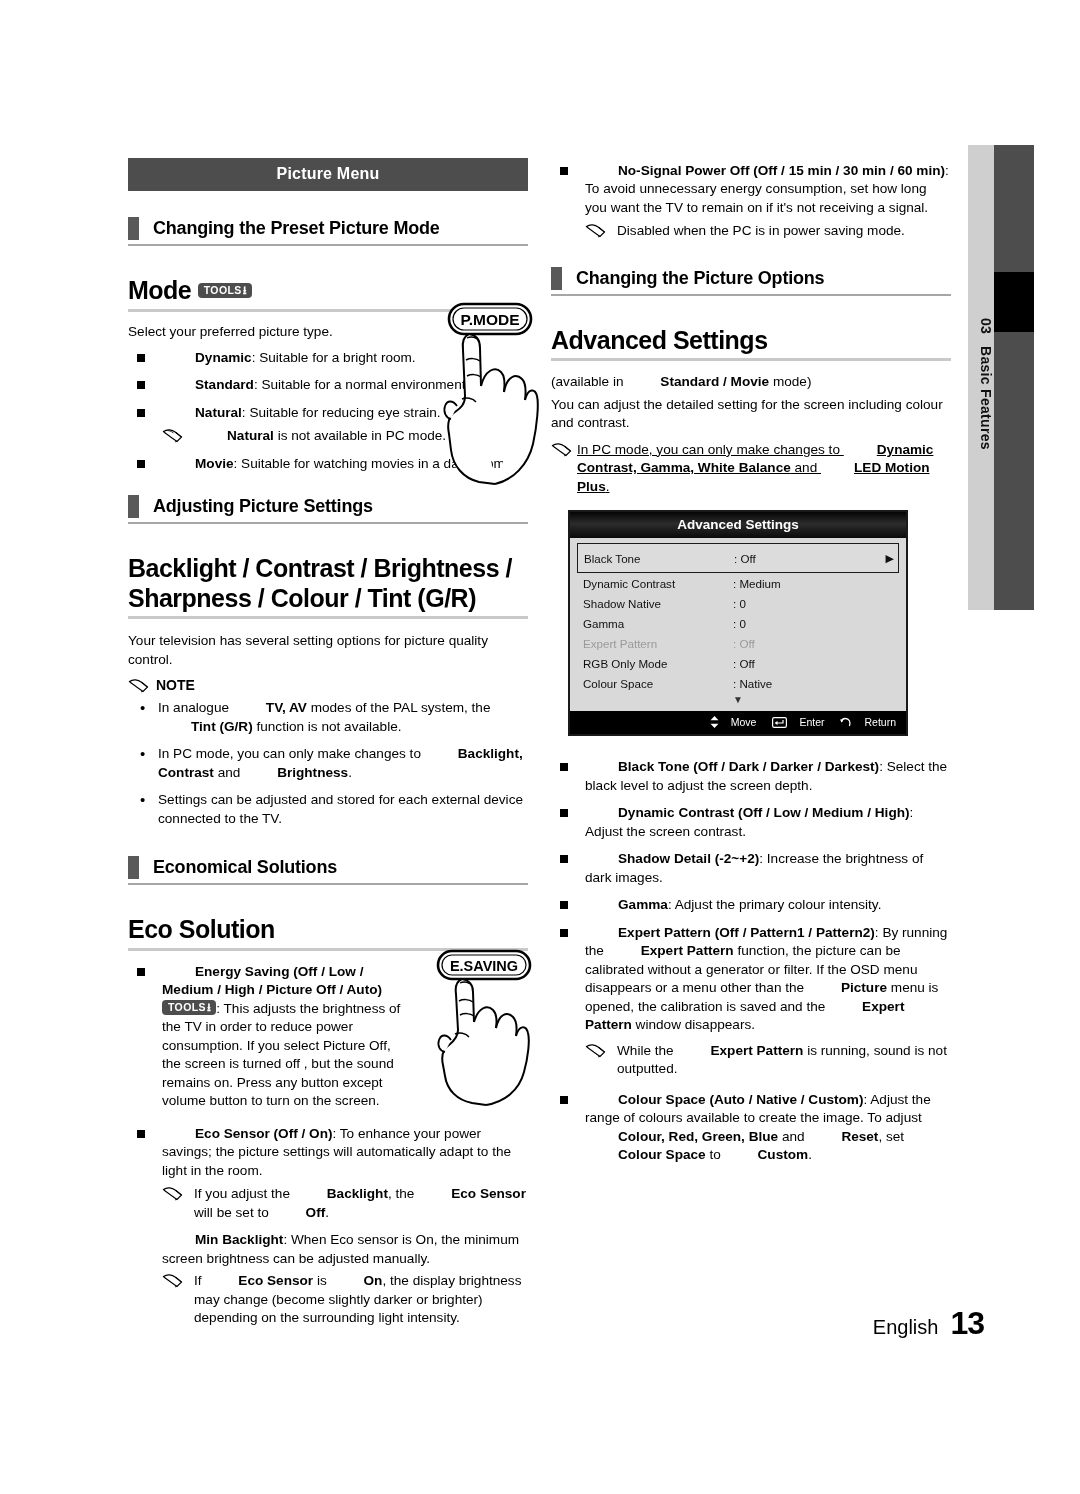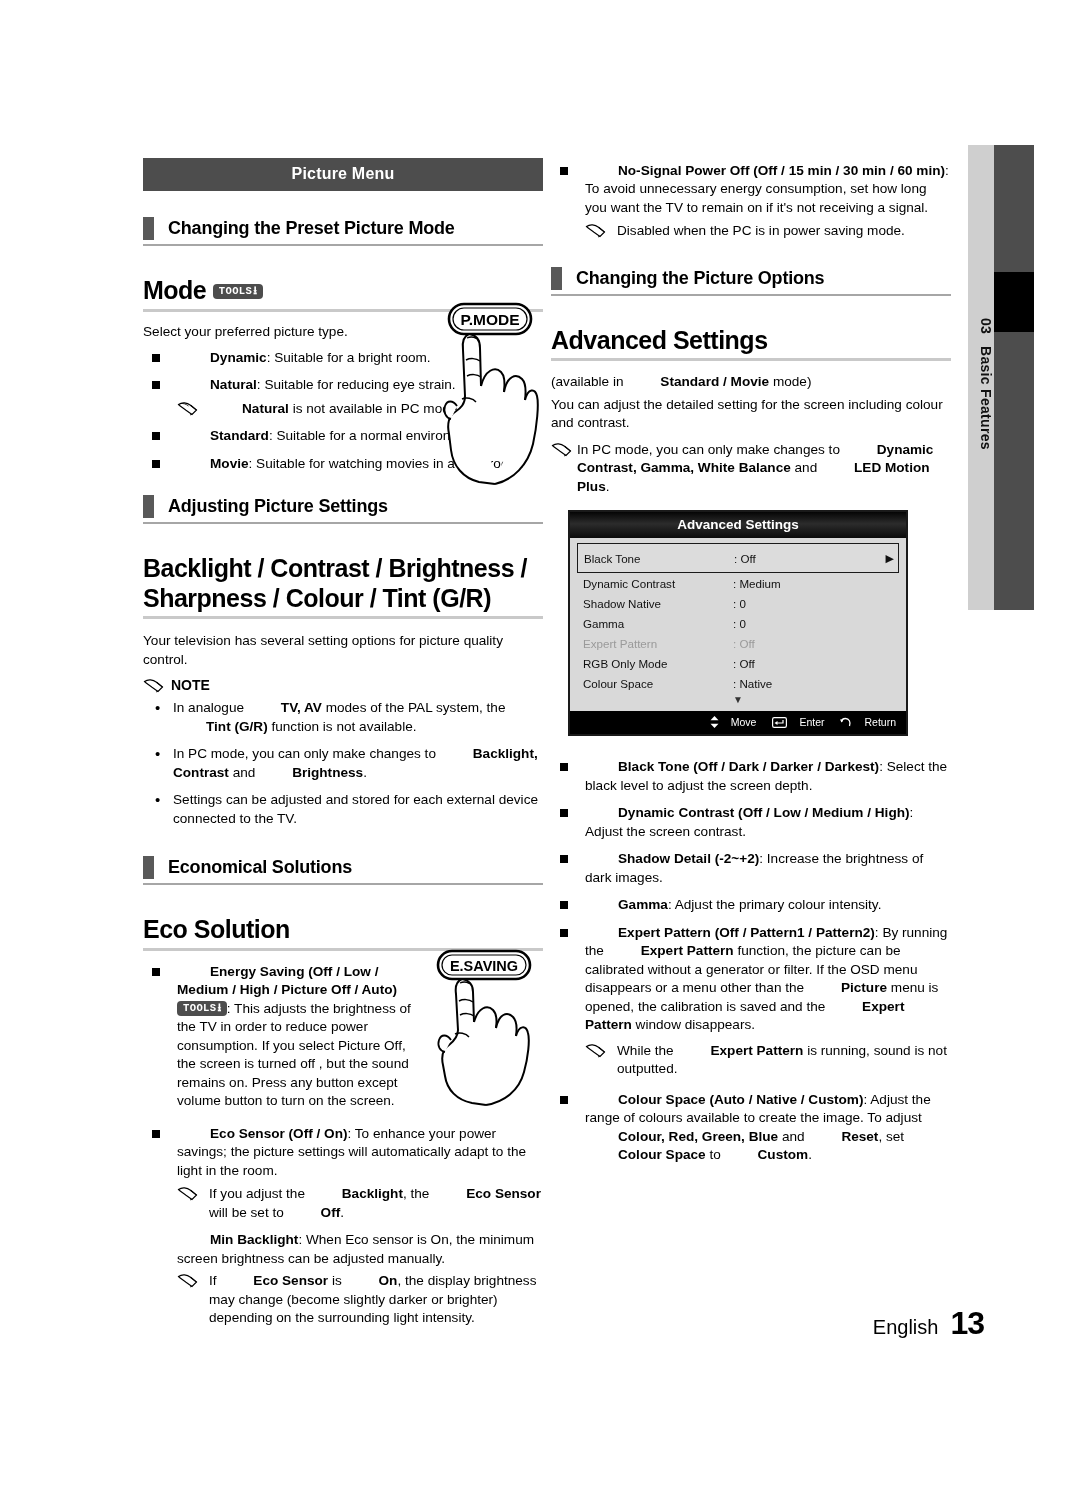--- a/index.html
+++ b/index.html
@@ -10,21 +10,21 @@
     font-family:"Liberation Sans", sans-serif;
     color:#000;
     position:relative;
     overflow:hidden;
   }
 
   
   #page { position:absolute; inset:0; }
 
   .col { position:absolute; top:158px; width:400px; }
-  #col-left  { left:128px;margin-left:15px; }
+  #col-left  { left:128px; }
   #col-right { left:551px; }
 
   
   .menu-banner{
     background:#4d4d4d; color:#fff;
     font-size:16px; font-weight:bold;
     text-align:center;
     padding:7px 0 8px 0;
     letter-spacing:.2px;
     margin-bottom:26px;
@@ -57,21 +57,20 @@
   .tools{
     display:inline-block;
     background:#4d4d4d; color:#fff;
     font-size:10.5px; font-weight:bold;
     border-radius:4px;
     padding:2px 5px 2px 6px;
     line-height:1;
     letter-spacing:.4px;
     position:relative; top:-2px;
     white-space:nowrap;
-    font-family:Liberation Mono, monospace;
   }
   .tools .gl{ display:inline-block; margin-left:1px; font-size:11px; }
 
   
   p.body{ font-size:13.6px; line-height:1.36; margin:0 0 8px 0; }
 
   
   ul.sq{ list-style:none; margin:0 0 0 0; padding:0; }
   ul.sq > li{
     position:relative;
@@ -218,34 +217,34 @@
 
     <div class="h1">
       <span>Mode</span>
       <span class="tools"><span>TOOLS</span><span class="gl">⭳</span></span>
     </div>
 
     <p class="body">Select your preferred picture type.</p>
 
     <ul class="sq">
       <li><b>Dynamic</b><span>: Suitable for a bright room.</span></li>
+      <li><b>Standard</b><span>: Suitable for a normal environment.</span></li>
       <li>
         <b>Natural</b><span>: Suitable for reducing eye strain.</span>
         <div class="note-item" style="margin-top:5px;">
           <svg class="pencil" viewBox="0 0 22 15">
             <path d="M1.5 3.5 C5 1, 10 1.5, 13.5 4.2 L19.5 9 L15 13.5 L9 9.2 C5.5 6.5, 3 5, 1.5 3.5 Z" fill="none" stroke="#000" stroke-width="1.1"></path>
             <path d="M13.6 4.3 L19.6 9.1" stroke="#000" stroke-width="1.1" fill="none"></path>
             <path d="M15.2 13.4 L13.2 14.4 L13.6 12.2 Z" fill="#000"></path>
             <path d="M3 2.6 C6 2, 9 3, 11.5 5" stroke="#000" stroke-width=".8" fill="none"></path>
           </svg>
           <b>Natural</b>
           <span>is not available in PC mode.</span>
         </div>
       </li>
-      <li><b>Standard</b><span>: Suitable for a normal environment.</span></li>
       <li><b>Movie</b><span>: Suitable for watching movies in a dark room.</span></li>
     </ul>
 
     <div class="sec-head" style="margin-top:22px;">
       <span class="tab"></span>
       <span class="txt">Adjusting Picture Settings</span>
     </div>
 
     <div class="h1" style="margin-bottom:13px;">Backlight / Contrast / Brightness / Sharpness / Colour / Tint (G/R)</div>
 
@@ -369,21 +368,21 @@
     <div class="sec-head" style="margin-top:26px;">
       <span class="tab"></span>
       <span class="txt">Changing the Picture Options</span>
     </div>
 
     <div class="h1" style="margin-bottom:12px;">Advanced Settings</div>
 
     <p class="body" style="margin-bottom:4px;">(available in <b>Standard / Movie</b> mode)</p>
     <p class="body">You can adjust the detailed setting for the screen including colour and contrast.</p>
 
-    <div class="note-item" style="padding-left:26px;margin-top:8px;">
+    <div class="note-item" style="padding-left:26px;margin-top:8px;text-decoration:underline;">
       <svg class="pencil" viewBox="0 0 22 15">
         <path d="M1.5 3.5 C5 1, 10 1.5, 13.5 4.2 L19.5 9 L15 13.5 L9 9.2 C5.5 6.5, 3 5, 1.5 3.5 Z" fill="none" stroke="#000" stroke-width="1.1"></path>
         <path d="M13.6 4.3 L19.6 9.1" stroke="#000" stroke-width="1.1" fill="none"></path>
         <path d="M15.2 13.4 L13.2 14.4 L13.6 12.2 Z" fill="#000"></path>
       </svg>
       In PC mode, you can only make changes to <b>Dynamic Contrast, Gamma, White Balance</b> and <b>LED Motion Plus</b>.
       
     </div>
 
     <div class="osd">

